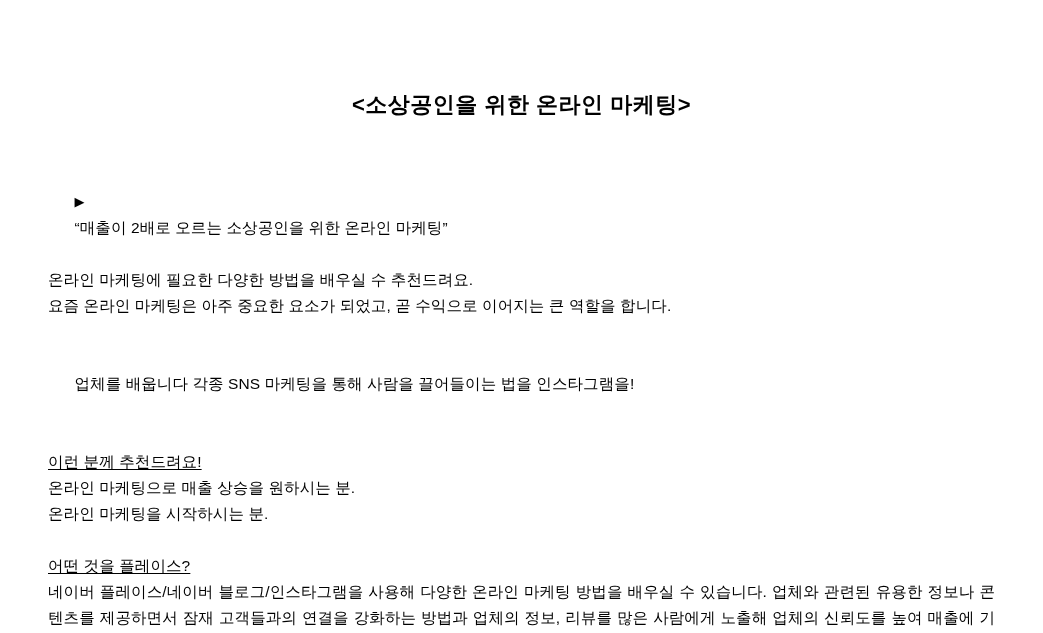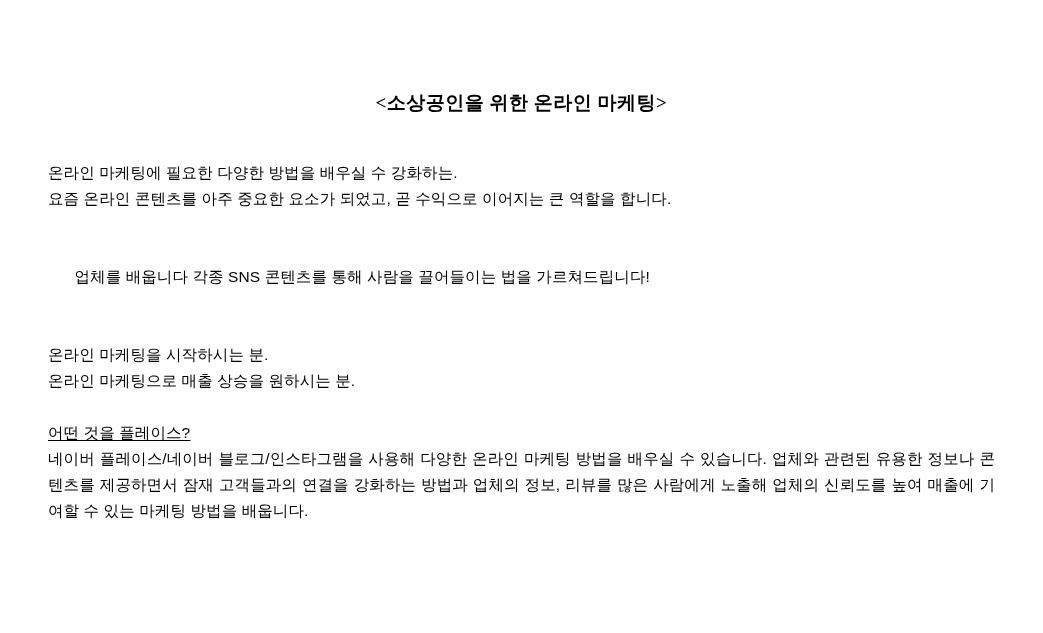--- a/index.html
+++ b/index.html
@@ -16,27 +16,26 @@
   }
   .page {
     position: relative;
     width: 1043px;
     height: 633px;
     box-sizing: border-box;
     padding: 0 48px;
   }
   .doc-title {
     text-align: center;
-    font-size: 19px;
+    font-size: 22px;
     font-weight: bold;
     letter-spacing: 0.5px;
     margin-top: 92px;
     margin-bottom: 0;
     line-height: 1.2;
-    font-family: Liberation Serif, serif;
   }
   .body-block {
     margin-top: 45px;
     font-size: 15.5px;
     line-height: 26px;
   }
   .line {
     white-space: pre-wrap;
     letter-spacing: 0.1px;
   }
@@ -66,35 +65,40 @@
 </style>
 </head>
 <body>
 
 <div class="page">
 
   <div class="doc-title">&lt;소상공인을 위한 온라인 마케팅&gt;</div>
 
   <div class="body-block">
 
+    <div class="line">
+      <span class="bullet-mark">▶</span>
+      <span>“매출이 2배로 오르는 소상공인을 위한 온라인 마케팅”</span>
+    </div>
 
-    <div class="line">온라인 마케팅에 필요한 다양한 방법을 배우실 수 강화하는.</div>
+    <div class="line">온라인 마케팅에 필요한 다양한 방법을 배우실 수 추천드려요.</div>
 
-    <div class="line">요즘 온라인 콘텐츠를 아주 중요한 요소가 되었고, 곧 수익으로 이어지는 큰 역할을 합니다.</div>
+    <div class="line">요즘 온라인 마케팅은 아주 중요한 요소가 되었고, 곧 수익으로 이어지는 큰 역할을 합니다.</div>
 
     <div class="spacer-line"></div>
 
     <div class="line">
-      <span>업체를 배웁니다 각종 </span><span class="squiggle">SNS</span><span> 콘텐츠를 통해 사람을 끌어들이는 법을 가르쳐드립니다!</span>
+      <span>업체를 배웁니다 각종 </span><span class="squiggle">SNS</span><span> 마케팅을 통해 사람을 끌어들이는 법을 인스타그램을!</span>
     </div>
 
     <div class="spacer-line"></div>
 
+    <div class="line underline">이런 분께 추천드려요!</div>
+    <div class="line">온라인 마케팅으로 매출 상승을 원하시는 분.</div>
     <div class="line">온라인 마케팅을 시작하시는 분.</div>
-    <div class="line">온라인 마케팅으로 매출 상승을 원하시는 분.</div>
 
     <div class="spacer-line"></div>
 
     <div class="line underline">어떤 것을 플레이스?</div>
     <div class="para">네이버 플레이스/네이버 블로그/인스타그램을 사용해 다양한 온라인 마케팅 방법을 배우실 수 있습니다. 업체와 관련된 유용한 정보나 콘텐츠를 제공하면서 잠재 고객들과의 연결을 강화하는 방법과 업체의 정보, 리뷰를 많은 사람에게 노출해 업체의 신뢰도를 높여 매출에 기여할 수 있는 마케팅 방법을 배웁니다.</div>
 
   </div>
 </div>
 
 </body></html>

